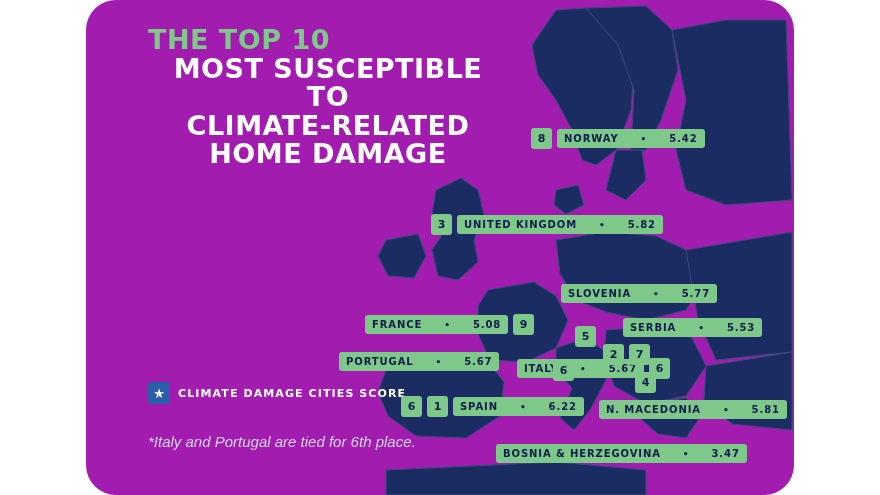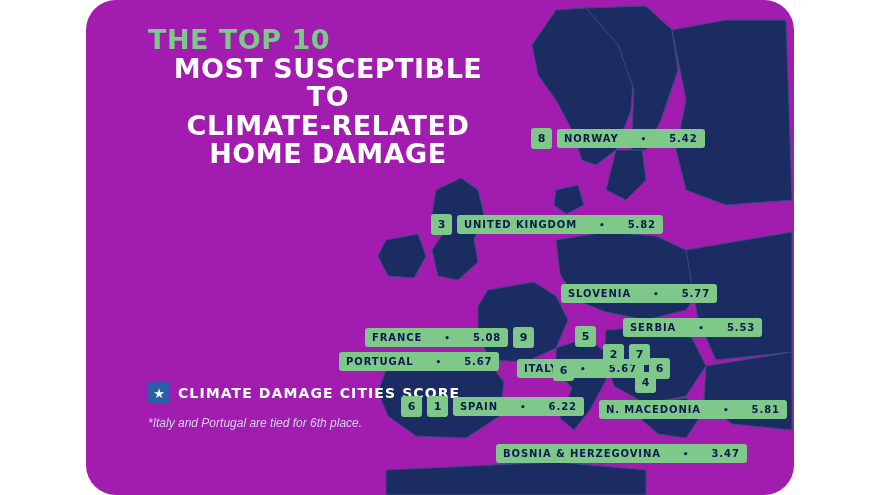--- a/index.html
+++ b/index.html
@@ -14,22 +14,22 @@
   
   #title{position:absolute;left:62px;top:26px;width:360px;line-height:1.06;}
   .t-green{color:#7ec88a;font-size:27px;font-weight:bold;letter-spacing:0.5px;font-family:"DejaVu Sans",sans-serif;text-transform:uppercase;}
   .t-white{color:#ffffff;font-size:27px;font-weight:bold;letter-spacing:0.5px;font-family:"DejaVu Sans",sans-serif;text-transform:uppercase;text-align:center;}
 
   
   #legend{position:absolute;left:62px;top:382px;width:330px;}
   #legend-row{display:flex;align-items:center;gap:8px;}
   .badge-sq{width:22px;height:22px;background:#2a5fa8;border-radius:3px;display:flex;align-items:center;justify-content:center;}
   .star{color:#ffffff;font-size:13px;line-height:13px;}
-  #legend-text{color:#ffffff;font-size:14px;font-weight:bold;letter-spacing:1.1px;font-family:"DejaVu Sans",sans-serif;}
-  #footnote{color:#cfd6e8;font-size:12px;margin-top:12px;font-style:italic;font-family:"Liberation Sans",sans-serif;}
+  #legend-text{color:#ffffff;font-size:11px;font-weight:bold;letter-spacing:1.1px;font-family:"DejaVu Sans",sans-serif;}
+  #footnote{color:#cfd6e8;font-size:15px;margin-top:29px;font-style:italic;font-family:"Liberation Sans",sans-serif;}
 
   
   .lbl{position:absolute;display:flex;align-items:center;gap:0px;white-space:nowrap;}
   .chip{background:#7ec88a;color:#0d1b4c;font-size:10px;font-weight:bold;letter-spacing:0.9px;padding:4px 7px;border-radius:3px;font-family:"DejaVu Sans",sans-serif;display:flex;align-items:center;gap:22px;}
   .chip .dot{color:#0d1b4c;font-size:9px;}
   .rank{width:21px;height:21px;background:#7ec88a;color:#0d1b4c;border-radius:3px;font-size:11px;font-weight:bold;display:flex;align-items:center;justify-content:center;font-family:"DejaVu Sans",sans-serif;}
   .gap-l{margin-left:5px;}
   .gap-r{margin-right:5px;}
   .rank-solo{position:absolute;}
 </style>
@@ -115,21 +115,21 @@
     </div>
 
     <div class="lbl" style="left:537px;top:318px;">
       <span class="chip">
         <span>SERBIA</span>
         <span class="dot">•</span>
         <span>5.53</span>
       </span>
     </div>
 
-    <div class="lbl" style="left:279px;top:314px;margin-top:13px;">
+    <div class="lbl" style="left:279px;top:314px;">
       <span class="chip">
         <span>FRANCE</span>
         <span class="dot">•</span>
         <span>5.08</span>
       </span>
       <span class="rank gap-l">9</span>
     </div>
 
     <div class="lbl" style="left:233px;top:352px;margin-left:20px;">
       <span class="chip">

